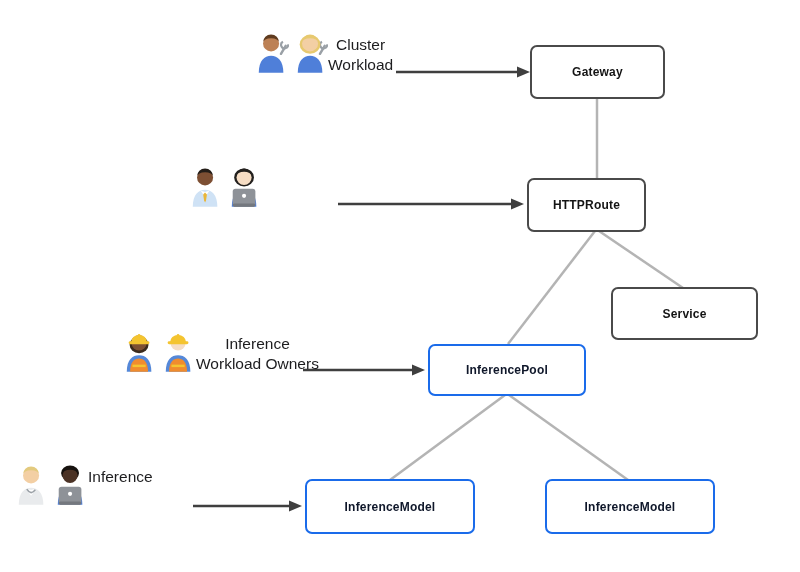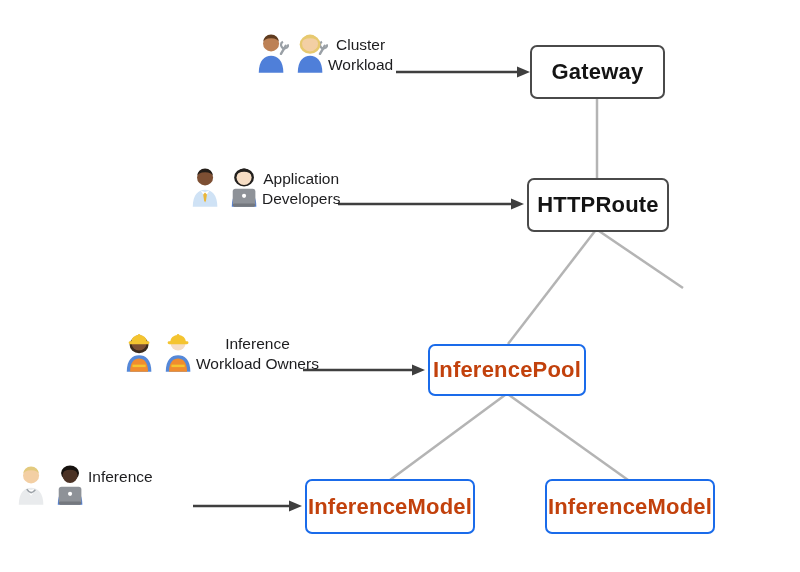--- a/index.html
+++ b/index.html
@@ -18,25 +18,25 @@
   }
   .node {
     position: absolute;
     box-sizing: border-box;
     background: #ffffff;
     border-radius: 7px;
     display: flex;
     align-items: center;
     justify-content: center;
     font-weight: bold;
-    font-size: 22px;
+    font-size: 12px;
     letter-spacing: 0.2px;
   }
   .node.dark { border: 2.5px solid #4a4a4a; color: #141414; }
-  .node.blue { border: 2.5px solid #1a6bea; color: #c2410c; }
+  .node.blue { border: 2.5px solid #1a6bea; color: #0f172a; }
 
   .persona {
     position: absolute;
     display: flex;
     flex-direction: row;
     align-items: flex-start;
   }
   .persona .pair {
     display: flex;
     gap: 5px;
@@ -48,21 +48,21 @@
     text-align: center;
     font-size: 15.5px;
     line-height: 1.3;
     color: #1d1d1f;
     white-space: nowrap;
   }
   .fig { width: 34px; height: 46px; display: block; }
 
   
   #box-gateway            { left: 530px; top: 45px;  width: 135px; height: 54px; }
-  #box-httproute          { left: 527px; top: 178px; width: 142px; height: 54px; }
+  #box-httproute          { left: 527px; top: 178px; width: 119px; height: 54px; }
   #box-service            { left: 611px; top: 287px; width: 147px; height: 53px; }
   #box-inferencepool      { left: 428px; top: 344px; width: 158px; height: 52px; }
   #box-inferencemodel-l   { left: 305px; top: 479px; width: 170px; height: 55px; }
   #box-inferencemodel-r   { left: 545px; top: 479px; width: 170px; height: 55px; }
 
   
   #persona-cluster-operators  { left: 255px; top: 28px;  width: 160px; }
   #persona-app-developers     { left: 189px; top: 162px; width: 160px; }
   #persona-platform-owners    { left: 123px; top: 327px; width: 190px; }
   #persona-workload-owners    { left: 15px;  top: 460px; width: 190px; }
@@ -93,20 +93,23 @@
       <polygon points="289,500.5 302,506 289,511.5"></polygon>
     </g>
   </svg>
 
   <div class="node dark" id="box-gateway">
     <span>Gateway</span>
   </div>
   <div class="node dark" id="box-httproute">
     <span>HTTPRoute</span>
   </div>
+  <div class="node dark" id="box-service">
+    <span>Service</span>
+  </div>
   <div class="node blue" id="box-inferencepool">
     <span>InferencePool</span>
   </div>
   <div class="node blue" id="box-inferencemodel-l">
     <span>InferenceModel</span>
   </div>
   <div class="node blue" id="box-inferencemodel-r">
     <span>InferenceModel</span>
   </div>
 
@@ -145,24 +148,20 @@
       </svg>
       <svg class="fig" viewBox="0 0 36 46">
         <ellipse cx="17" cy="15" rx="10.5" ry="9.5" fill="#23201e"></ellipse>
         <circle cx="17" cy="15" r="8" fill="#f6ddc4"></circle>
         <path d="M9,13.5 A8,8 0 0 1 25,13.5 A8,4.5 0 0 0 9,13.5 Z" fill="#23201e"></path>
         <path d="M4,46 C4,33 10,28 17,28 C24,28 30,33 30,46 Z" fill="#4f7fd9"></path>
         <rect x="5" y="27" width="24" height="19" rx="3" fill="#8e9298"></rect>
         <rect x="5" y="42.5" width="24" height="3.5" rx="1.75" fill="#74787e"></rect>
         <circle cx="17" cy="34.5" r="2.2" fill="#ffffff"></circle>
       </svg>
-    </div>
-    <div class="plabel">
-      <div>Application</div>
-      <div>Developers</div>
     </div>
   </div>
 
   <div class="persona" id="persona-platform-owners">
     <div class="pair">
       <svg class="fig" viewBox="0 0 36 46">
         <ellipse cx="17" cy="17.5" rx="10" ry="9" fill="#3a2a1d"></ellipse>
         <circle cx="17" cy="15.5" r="8" fill="#7d4f33"></circle>
         <path d="M8.5,15 A8.5,8 0 0 1 25.5,15 Z" fill="#f4c430"></path>
         <rect x="6" y="13.8" width="22" height="3" rx="1.5" fill="#f4c430"></rect>

